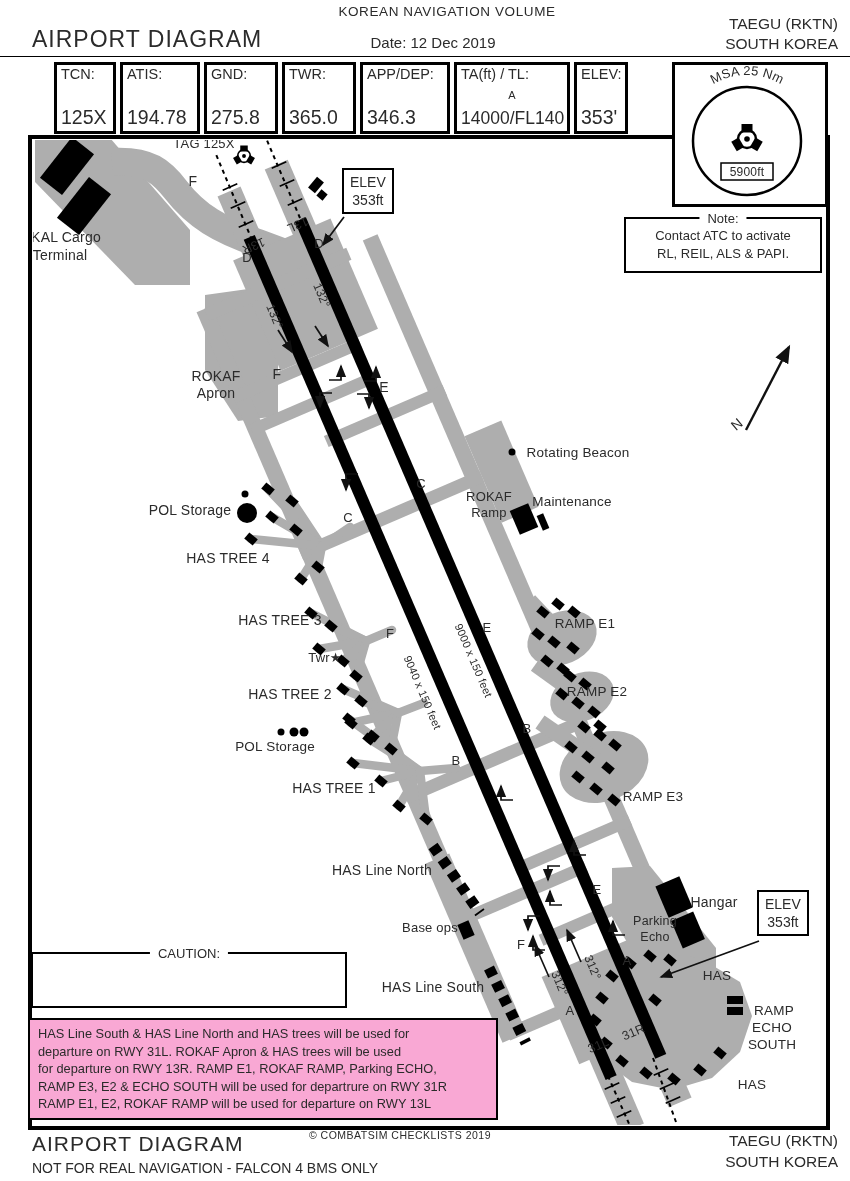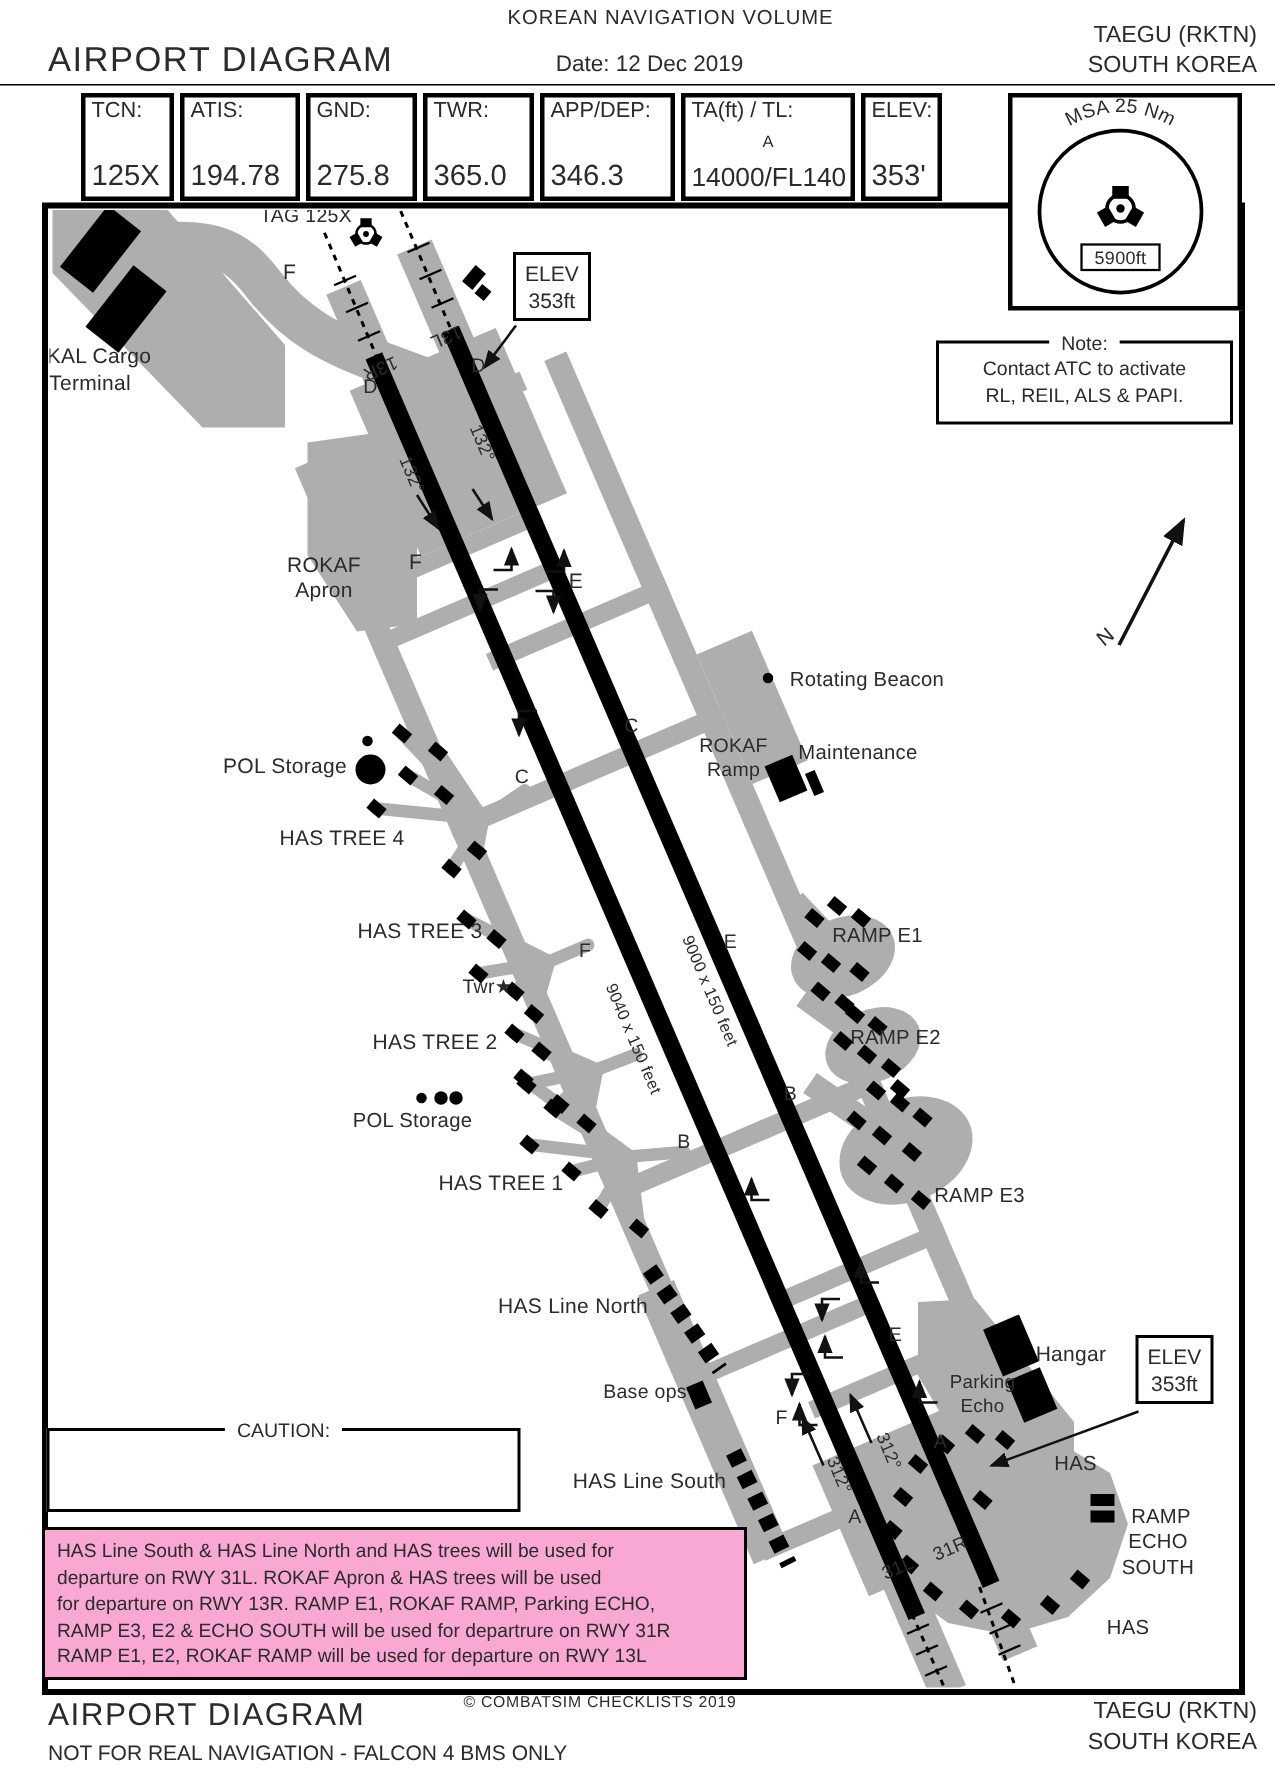--- a/index.html
+++ b/index.html
@@ -19,21 +19,21 @@
   .cell .lbl{font-size:14.5px;white-space:nowrap;}
   .cell .mid{font-size:11px;text-align:center;line-height:8px;}
   .cell .val{font-size:19.5px;white-space:nowrap;}
   .cell .val2{font-size:15.5px;white-space:nowrap;line-height:17px;}
   
   .msa-box{top:62px;left:672px;width:150px;height:139px;border:3px solid #000;background:#fff;}
   
   .titled-box{border:2px solid #000;background:#fff;}
   .box-title{position:absolute;top:-9px;left:50%;transform:translateX(-50%);
              background:#fff;padding:0 8px;font-size:13px;white-space:nowrap;}
-  .note-box{top:227px;left:624px;width:194px;height:44px;text-align:center;font-size:13px;line-height:18px;padding-top:8px;}
+  .note-box{top:217px;left:624px;width:194px;height:44px;text-align:center;font-size:13px;line-height:18px;padding-top:8px;}
   .caution-box{top:952px;left:31px;width:312px;height:46px;text-align:center;font-size:12.8px;line-height:18px;padding-top:6px;}
   .dep-box{top:1018px;left:28px;width:450px;border:2px solid #000;background:#f9a8d4;
            font-size:12.8px;line-height:17.6px;padding:5px 8px;}
   
   .elev-box{border:2px solid #000;background:#fff;text-align:center;font-size:14px;line-height:18px;padding:3px 6px;}
   .elev-top{top:168px;left:342px;}
   .elev-bottom{top:890px;left:757px;}
   
   .ftr-title{top:1132px;left:32px;font-size:21px;letter-spacing:1px;}
   .ftr-sub{top:1160px;left:32px;font-size:14px;}

